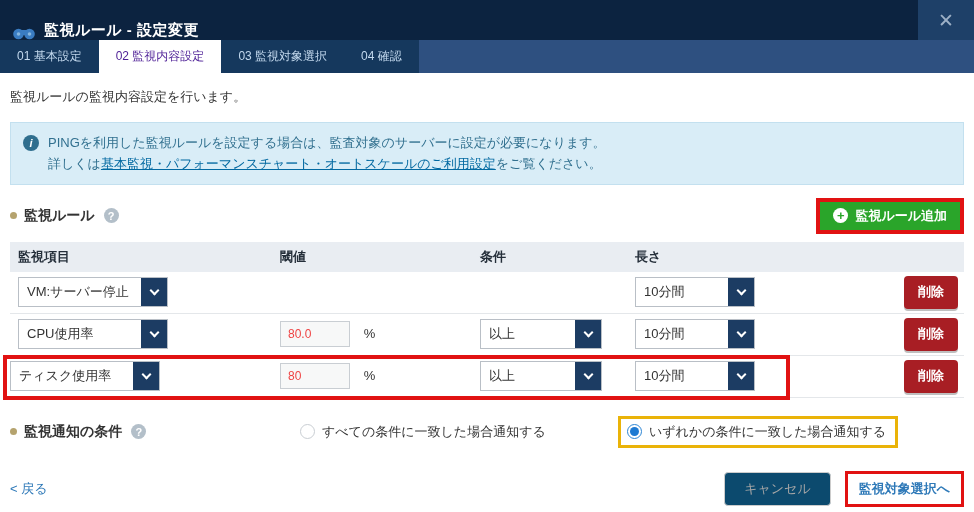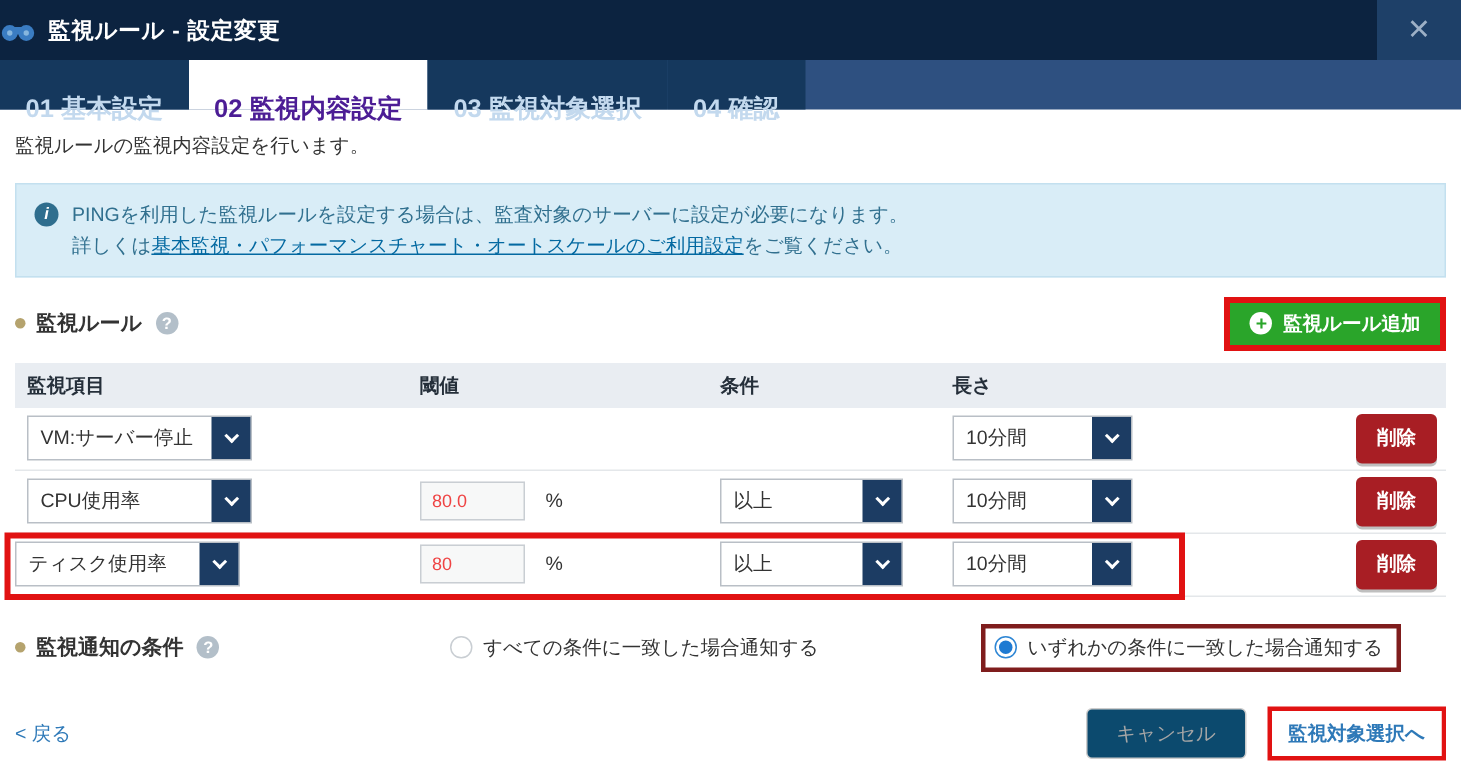--- a/index.html
+++ b/index.html
@@ -3,30 +3,30 @@
 <meta charset="utf-8">
 <style>
   * { margin:0; padding:0; box-sizing:border-box; }
   body { background:#555; }
   .page {
     width:974px; height:512px; position:relative; background:#fff;
     font-family:"Liberation Sans","DejaVu Sans",sans-serif; overflow:hidden;
     margin:0 auto;
   }
   
-  .titlebar { height:40px; background:#0c2340; display:flex; align-items:center; }
+  .titlebar { height:40px; background:#0c2340; display:flex; align-items:flex-end; padding-left:12px; }
   .titlebar .app-icon { margin-right:8px; display:flex; }
   .titlebar .title { color:#fff; font-size:15px; font-weight:bold; letter-spacing:.5px; }
   .close-btn {
     position:absolute; top:0; right:0; width:56px; height:40px; background:#1e4068;
     color:#9db0c6; font-size:19px; display:flex; align-items:center; justify-content:center; cursor:pointer;
   }
   
   .tabbar { height:33px; background:#2e5080; display:flex; }
-  .tab { padding:16px 17px; line-height:33px; font-size:17px; font-weight:bold; background:#15385d; color:#c3d9ee; cursor:pointer; white-space:nowrap; }
+  .tab { padding:0 17px; line-height:33px; font-size:12px; font-weight:normal; background:#15385d; color:#c3d9ee; cursor:pointer; white-space:nowrap; }
   .tab.active { background:#fff; color:#4c1d95; }
   
   .content { padding:0 10px; }
   .desc { margin-top:15px; font-size:13px; color:#333; }
   .infobox {
     margin-top:16px; background:#d9edf7; border:1px solid #c3e0ef; padding:9px 12px;
     font-size:13px; color:#31708f; line-height:1.65; display:flex; gap:9px;
   }
   .info-icon {
     flex:0 0 auto; width:16px; height:16px; border-radius:50%; background:#2f6e8e; color:#fff;
@@ -76,21 +76,21 @@
   }
   
   .notify-row { margin-top:12px; position:relative; height:44px; display:flex; align-items:center; }
   .radio-opt { display:inline-flex; align-items:center; gap:7px; font-size:13px; color:#333; cursor:pointer; white-space:nowrap; }
   .radio-circle { width:15px; height:15px; border-radius:50%; border:1px solid #c9ced3; background:#fff; flex:0 0 auto; position:relative; }
   .radio-circle.sel { border-color:#2e86d4; }
   .radio-circle.sel::after {
     content:""; position:absolute; left:2px; top:2px; width:9px; height:9px; border-radius:50%; background:#1e7ad2;
   }
   .opt1 { position:absolute; left:290px; }
-  .opt2-wrap { position:absolute; left:644px; border:3px solid #7f1d1d; background:#fff; padding:4px 9px 4px 6px; display:inline-flex;text-align:center; }
+  .opt2-wrap { position:absolute; left:608px; border:3px solid #eab308; background:#fff; padding:4px 9px 4px 6px; display:inline-flex;text-align:center; }
   
   .footer { margin-top:17px; display:flex; align-items:center; }
   .back-link { color:#2e79b8; font-size:13px; cursor:pointer; text-decoration:none; }
   .footer-right { margin-left:auto; display:flex; align-items:center; gap:14px; }
   .cancel-btn { background:#0c4a6e; border:1px solid #ccc; border-radius:4px; color:#a6a6a6; font-size:13px; padding:0 19px; height:34px; cursor:pointer; font-family:inherit; }
   .next-wrap { border:3px solid #e11212; display:inline-block; font-size:0; }
   .next-btn { background:#fff; border:none; color:#2e79b8; font-weight:bold; font-size:13px; padding:0 11px; height:30px; cursor:pointer; font-family:inherit; }
 </style>
 </head>
 <body>

